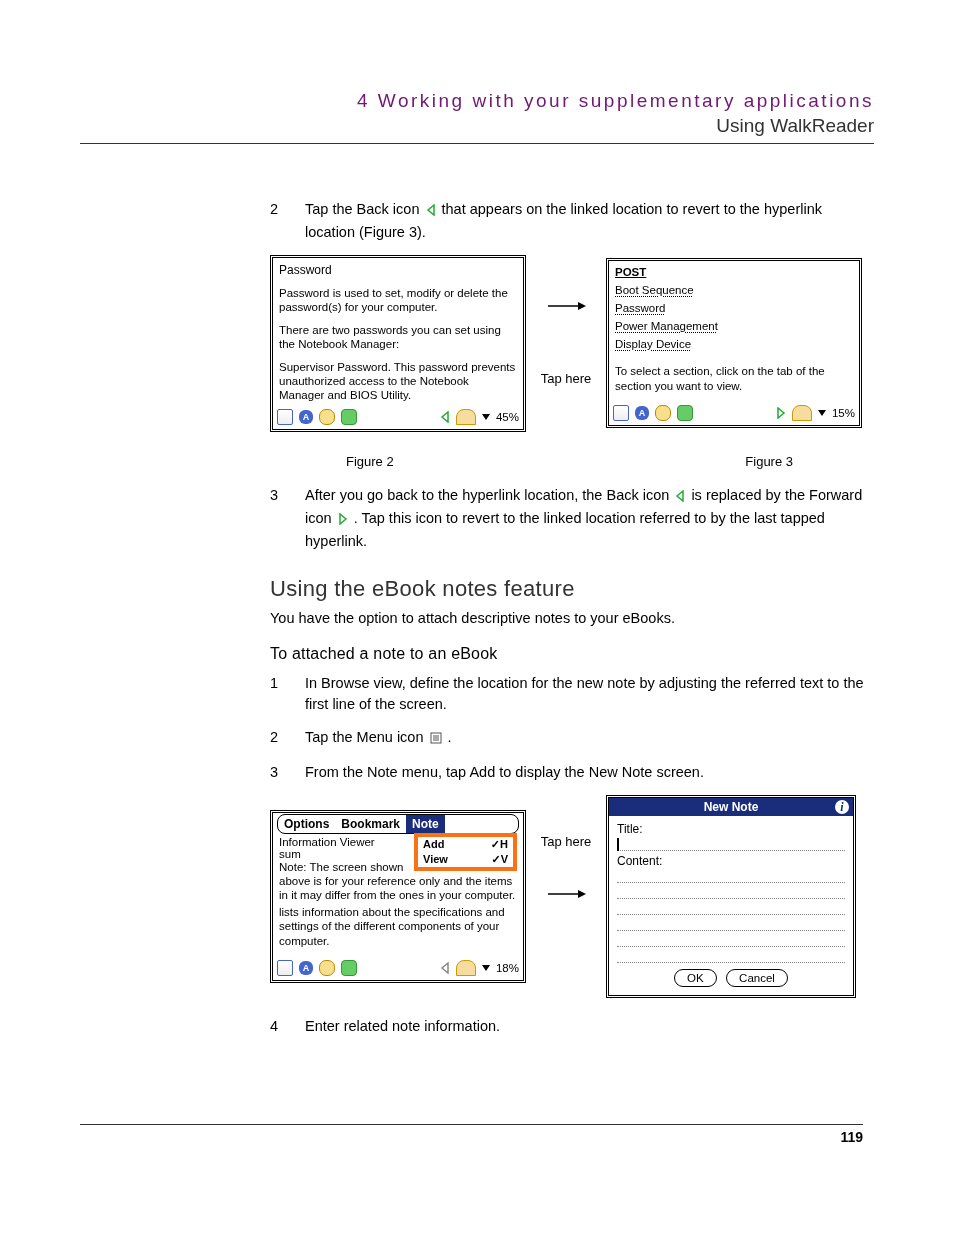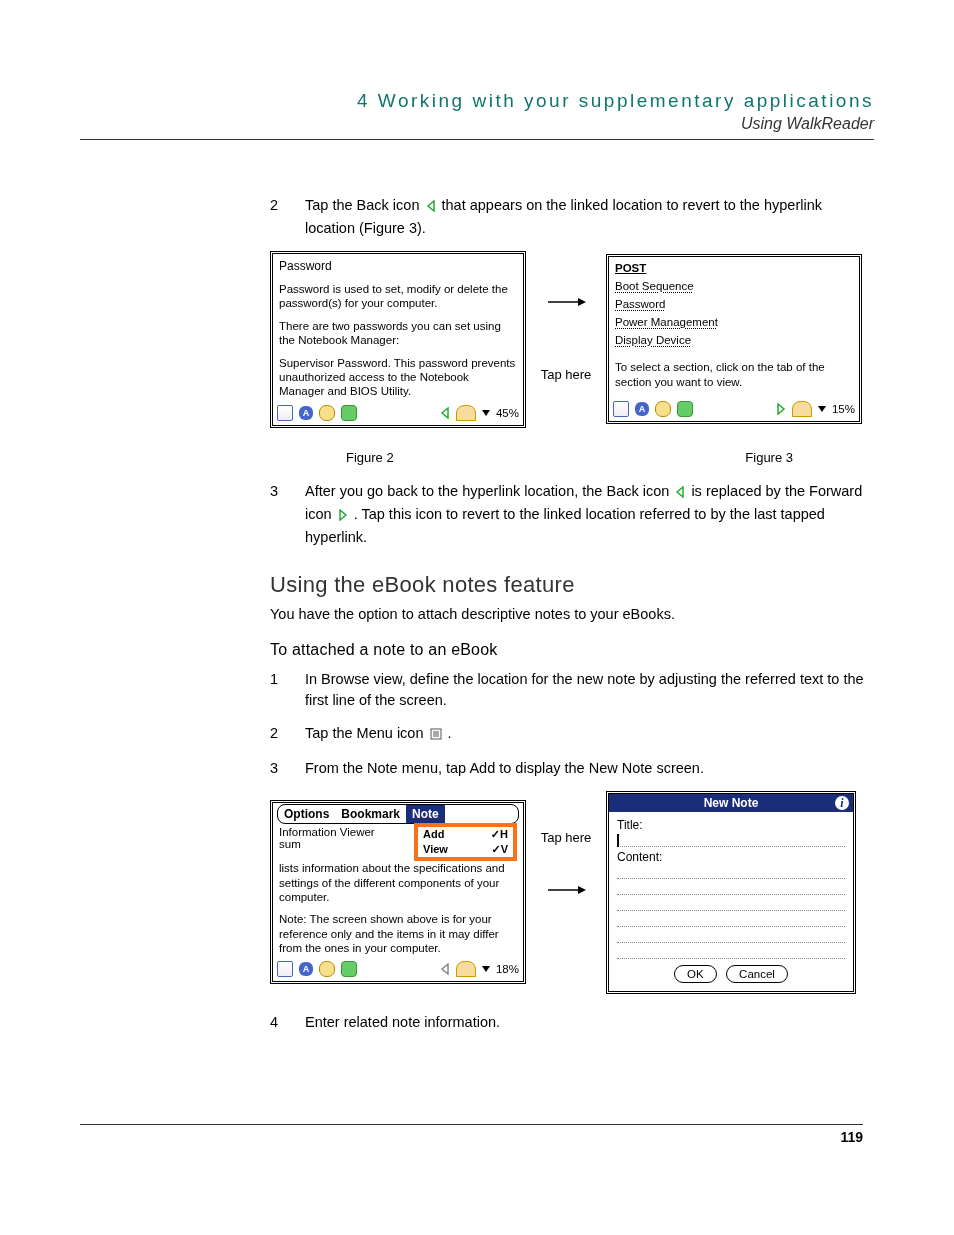--- a/index.html
+++ b/index.html
@@ -18,26 +18,25 @@
   }
   .header {
     text-align: right;
     border-bottom: 1px solid #333;
     padding-bottom: 6px;
     margin-bottom: 55px;
   }
   .header-line1 {
     font-size: 19px;
     letter-spacing: 2.5px;
-    color: #0f766e;
+    color: #701a75;
     margin-bottom: 3px;
   }
   .header-line2 {
-    font-size: 16px;
-    font-style: italic;
+    font-size: 19px;
     color: #333;
     text-align: right;
   }
   .content {
     margin-left: 190px;
     margin-right: 5px;
   }
   .step {
     display: flex;
     margin-bottom: 12px;
@@ -366,22 +365,22 @@
               <div>
                 <span class="dd-label">Add</span>
                 <span class="dd-sc">✓H</span>
               </div>
               <div>
                 <span class="dd-label">View</span>
                 <span class="dd-sc">✓V</span>
               </div>
             </div>
           </div>
+          <p style="margin-bottom:2px">Note: The screen shown above is for your reference only and the items in it may differ from the ones in your computer.</p>
           <p style="clear:both;margin-top:2px">lists information about the specifications and settings of the different components of your computer.</p>
-          <p style="margin-bottom:2px">Note: The screen shown above is for your reference only and the items in it may differ from the ones in your computer.</p>
         </div>
         <div class="toolbar">
           <span class="tbico tb-menu"></span>
           <span class="tbico tb-font">A</span>
           <span class="tbico tb-find"></span>
           <span class="tbico tb-hl"></span>
           <span class="spacer"></span>
           <span class="tb-prev">
             <svg width="10" height="12">
                 <polygon points="8,1 2,6 8,11" fill="none" stroke="#888" stroke-width="1.5"></polygon>

